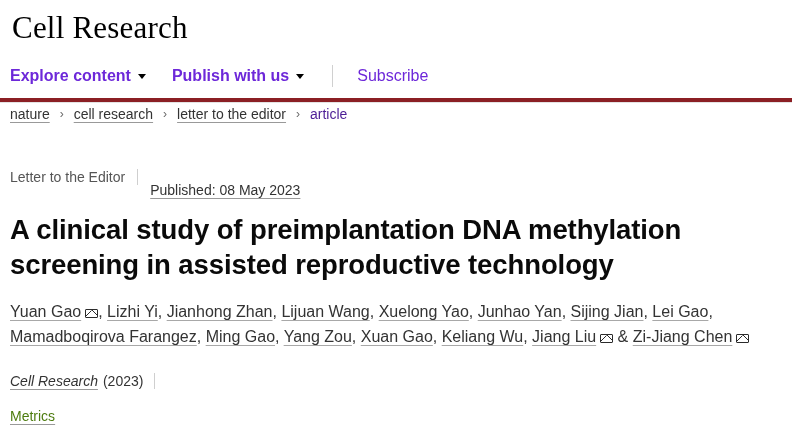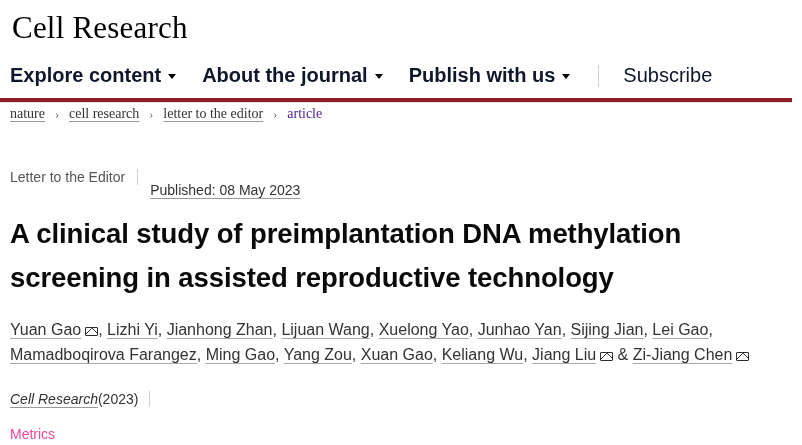--- a/index.html
+++ b/index.html
@@ -38,23 +38,23 @@
   .navbar {
     height: 46px;
     display: flex;
     align-items: center;
     padding: 0 10px;
     border-top: 1px solid #ffffff;
   }
   .nav-item {
     display: flex;
     align-items: center;
-    font-size: 20px;
+    font-size: 16px;
     font-weight: 700;
-    color: #0f172a;
+    color: #6d28d9;
     margin-right: 26px;
     cursor: pointer;
     white-space: nowrap;
   }
   .nav-item .caret {
     display: inline-block;
     margin-left: 7px;
     width: 0; height: 0;
     border-left: 4.5px solid transparent;
     border-right: 4.5px solid transparent;
@@ -89,21 +89,20 @@
   .content {
     padding: 0 10px;
   }
 
   .breadcrumb {
     display: flex;
     align-items: center;
     font-size: 14px;
     color: #333333;
     height: 22px;
-    font-family: Liberation Serif, serif;
   }
   .breadcrumb a {
     color: #333333;
     text-decoration: underline;
     text-decoration-color: #999999;
     text-underline-offset: 3px;
     cursor: pointer;
   }
   .breadcrumb .sep {
     margin: 0 10px;
@@ -132,21 +131,21 @@
     color: #333333;
     text-decoration: underline;
     text-decoration-color: #9a9a9a;
     text-underline-offset: 3px;
     cursor: pointer;
     margin-top: 27px;
   }
 
   h1.article-title {
     font-size: 27.5px;
-    line-height: 44px;
+    line-height: 35px;
     font-weight: 700;
     color: #0a0a0a;
     margin: 14px 0 0 0;
     letter-spacing: -0.1px;
   }
 
   .authors {
     margin-top: 17px;
     font-size: 16px;
     line-height: 25px;
@@ -193,41 +192,42 @@
     align-items: center;
   }
   .journal-line .jname {
     font-style: italic;
     text-decoration: underline;
     text-decoration-color: #9a9a9a;
     text-underline-offset: 3px;
     color: #333333;
     cursor: pointer;
   }
-  .journal-line .year { }
+  .journal-line .year { margin-left: 5px; }
   .journal-line .divider {
     width: 1px;
     height: 16px;
     background: #cfcfcf;
     margin: 0 11px;
   }
   .journal-line .cite {
     color: #333333;
     text-decoration: underline;
     text-decoration-color: #9a9a9a;
     text-underline-offset: 3px;
     cursor: pointer;
   }
 
   .metrics {
     margin-top: 19px;
     font-size: 14px;
   }
   .metrics a {
-    color: #ec4899;
+    color: #4d7c0f;
+    text-decoration: underline;
     text-decoration-color: #9a9a9a;
     text-underline-offset: 3px;
     cursor: pointer;
   }
 
   
   .scrollbar {
     position: absolute;
     top: 0; right: 0;
     width: 0px;
@@ -239,24 +239,20 @@
 
 <div class="page">
 
   <div class="masthead">
     <div class="journal-title">Cell Research</div>
   </div>
 
   <div class="navbar">
     <div class="nav-item">
       <span>Explore content</span>
-      <span class="caret"></span>
-    </div>
-    <div class="nav-item">
-      <span>About the journal</span>
       <span class="caret"></span>
     </div>
     <div class="nav-item">
       <span>Publish with us</span>
       <span class="caret"></span>
     </div>
     <div class="nav-sep"></div>
     <div class="nav-item plain">
       <span>Subscribe</span>
     </div>

